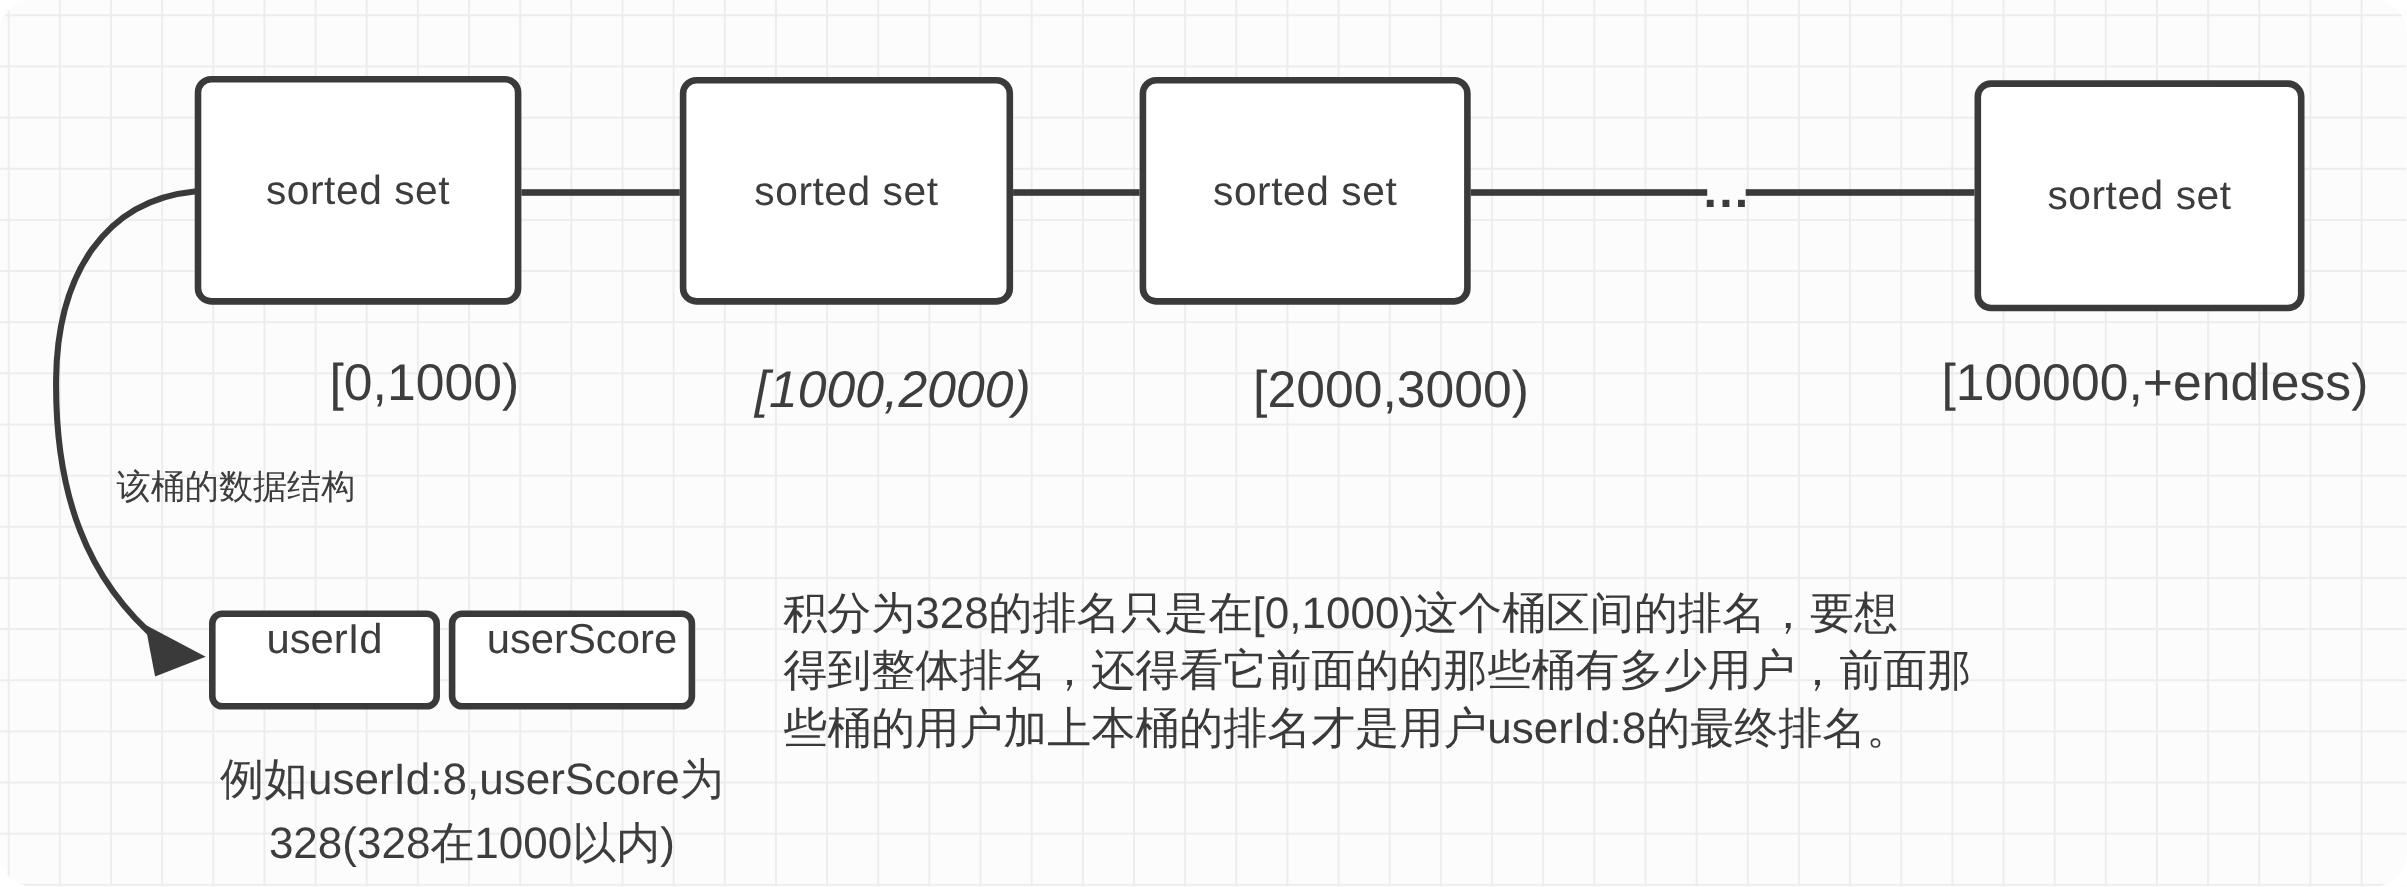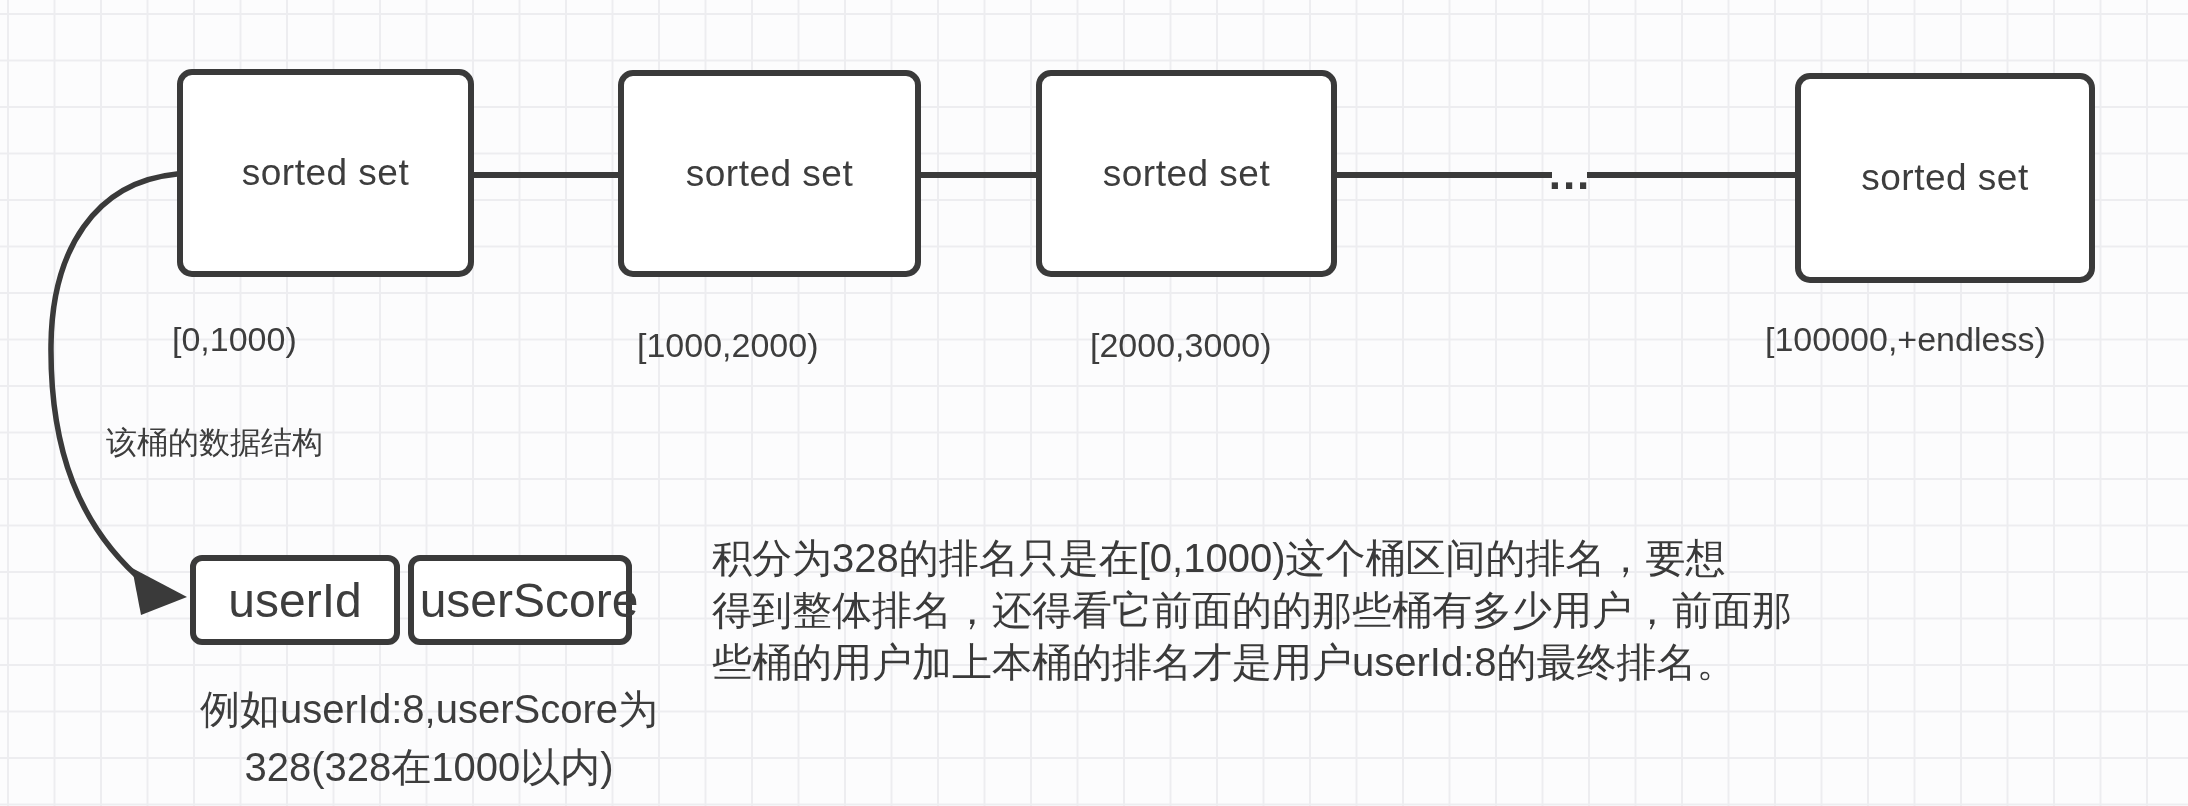--- a/index.html
+++ b/index.html
@@ -8,20 +8,21 @@
     width:2188px;height:806px;
     background-color:#fcfcfd;
     background-image:
       linear-gradient(to right, #ededf0 1.5px, transparent 1.5px),
       linear-gradient(to bottom, #ededf0 1.5px, transparent 1.5px);
     background-size:46.5px 46.5px;
     background-position:7px 13px;
     font-family:"Liberation Sans","DejaVu Sans",sans-serif;
     color:#3d3d3d;
     overflow:hidden;
+    border-radius:30px;
   }
   .node{
     position:absolute;
     background:#ffffff;
     border:6px solid #3a3a3a;
     border-radius:15px;
     box-sizing:border-box;
     display:flex;align-items:center;justify-content:center;
     font-size:37px;
     letter-spacing:0.5px;
@@ -36,37 +37,37 @@
   .edge-1{left:474px;width:144px;}
   .edge-2{left:921px;width:115px;}
   .edge-3{left:1337px;width:215px;}
   .edge-4{left:1587px;width:208px;}
   .ellipsis{
     position:absolute;left:1540px;top:152px;width:60px;
     text-align:center;font-size:44px;font-weight:bold;color:#3a3a3a;
     letter-spacing:2px;line-height:1;
   }
   .range-label{
-    position:absolute;font-size:34px;text-align:left;white-space:nowrap;
+    position:absolute;font-size:47px;text-align:right;white-space:nowrap;
   }
   .range-1{left:172px;top:320px;width:300px;}
-  .range-2{left:637px;top:326px;width:300px;}
+  .range-2{left:637px;top:326px;width:300px;font-style:italic;}
   .range-3{left:1090px;top:326px;width:300px;}
   .range-4{left:1765px;top:320px;width:360px;}
   .bucket-note{
     position:absolute;left:106px;top:422px;font-size:31px;white-space:nowrap;
   }
   .field{
     position:absolute;
     background:#ffffff;
     border:6px solid #3a3a3a;
     border-radius:12px;
     box-sizing:border-box;
-    display:flex;align-items:center;justify-content:center;
-    font-size:48px;
+    display:flex;justify-content:center;
+    font-size:38px;
   }
   .field-1{left:190px;top:555px;width:210px;height:90px;}
   .field-2{left:408px;top:555px;width:224px;height:90px;padding-left:18px;}
   .example-caption{
     position:absolute;left:179px;top:680px;width:500px;
     text-align:center;font-size:40px;line-height:58px;white-space:nowrap;
   }
   .paragraph{
     position:absolute;left:712px;top:532px;width:1056px;
     text-align:left;font-size:40px;line-height:52px;white-space:nowrap;

